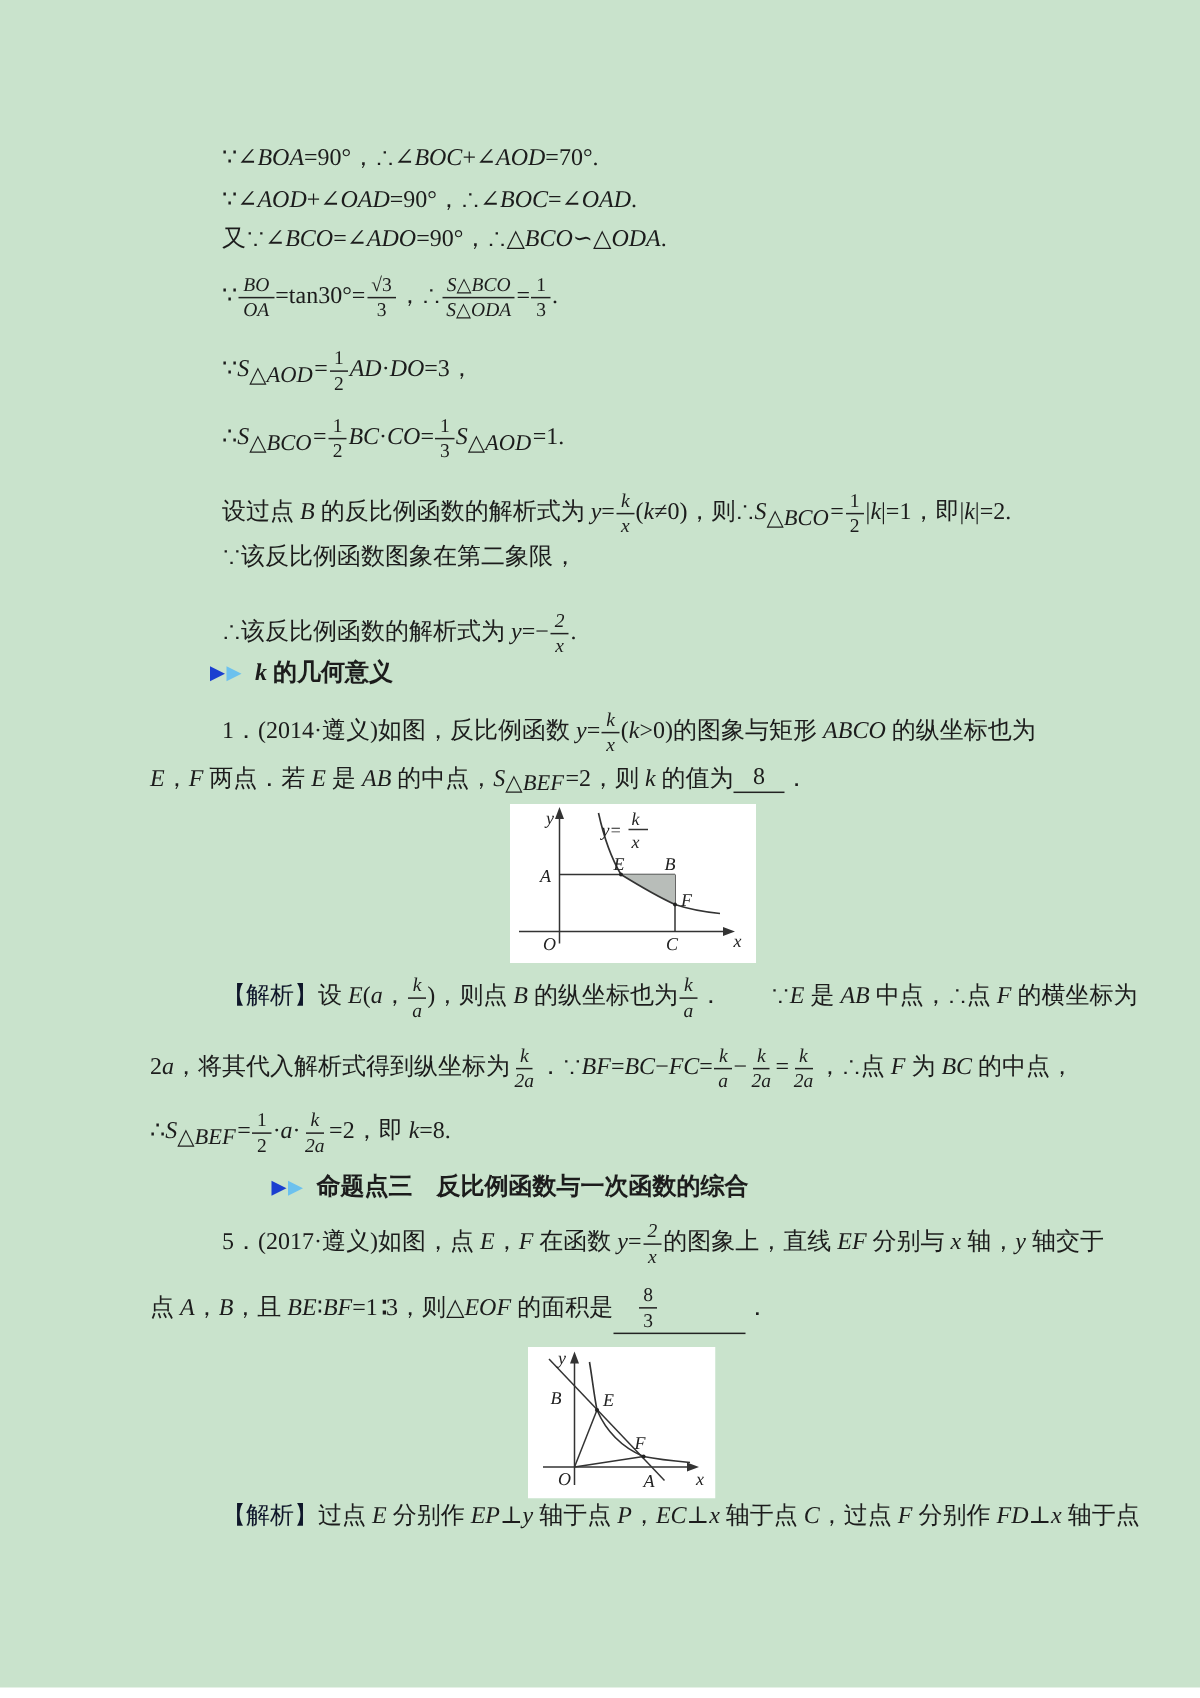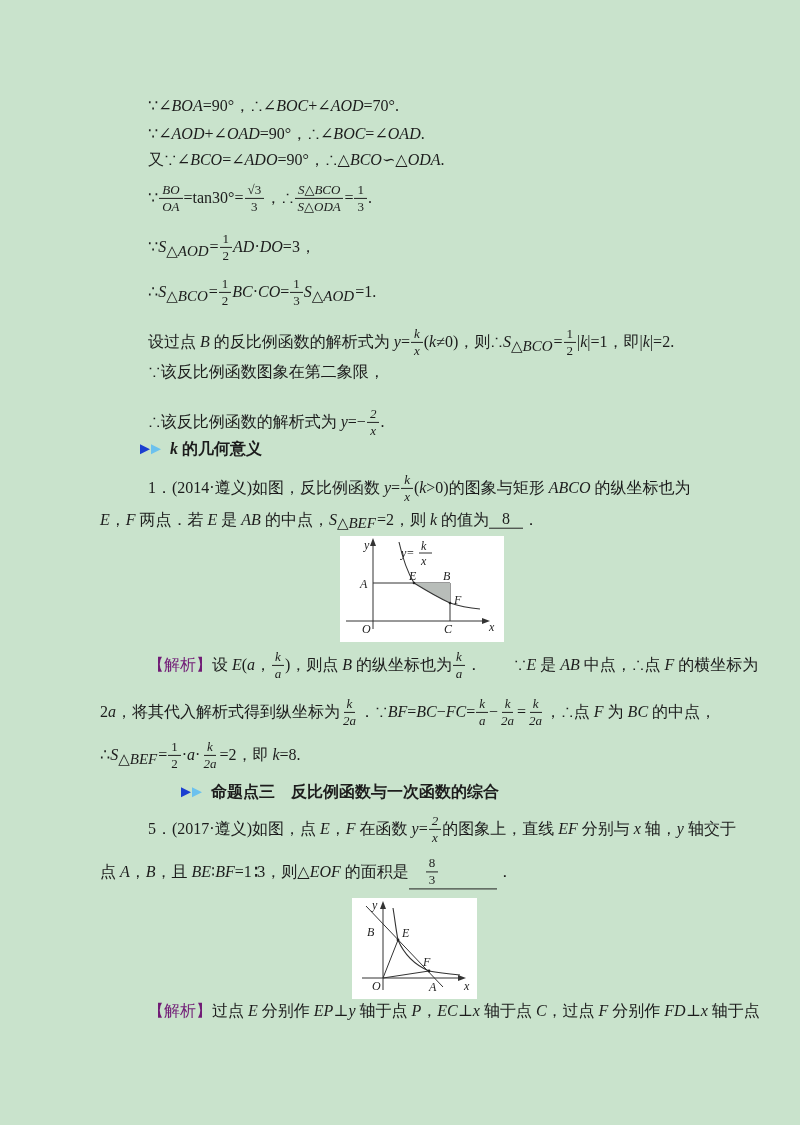--- a/index.html
+++ b/index.html
@@ -16,21 +16,21 @@
     display:flex;
     align-items:center;
     white-space:pre;
     font-size:16px;
     transform:translateY(-50%);
     line-height:1.1;
   }
   .line.header{font-weight:bold;}
   .cn{font-style:normal;}
   .it{font-style:italic;}
-  .blue{color:#701a75;}
+  .blue{color:#0f172a;}
   .subs{font-size:15px;font-style:italic;position:relative;top:4px;margin-right:1px;}
   .frac{
     display:inline-flex;flex-direction:column;align-items:center;
     font-size:13px;line-height:1.2;font-style:italic;
     margin:0 1px;vertical-align:middle;
   }
   .frac .fnum{border-bottom:1px solid #222;padding:0 3px;text-align:center;}
   .frac .fden{padding:0 2px;text-align:right;}
   .frac.up{font-style:normal;}
   .ans{

